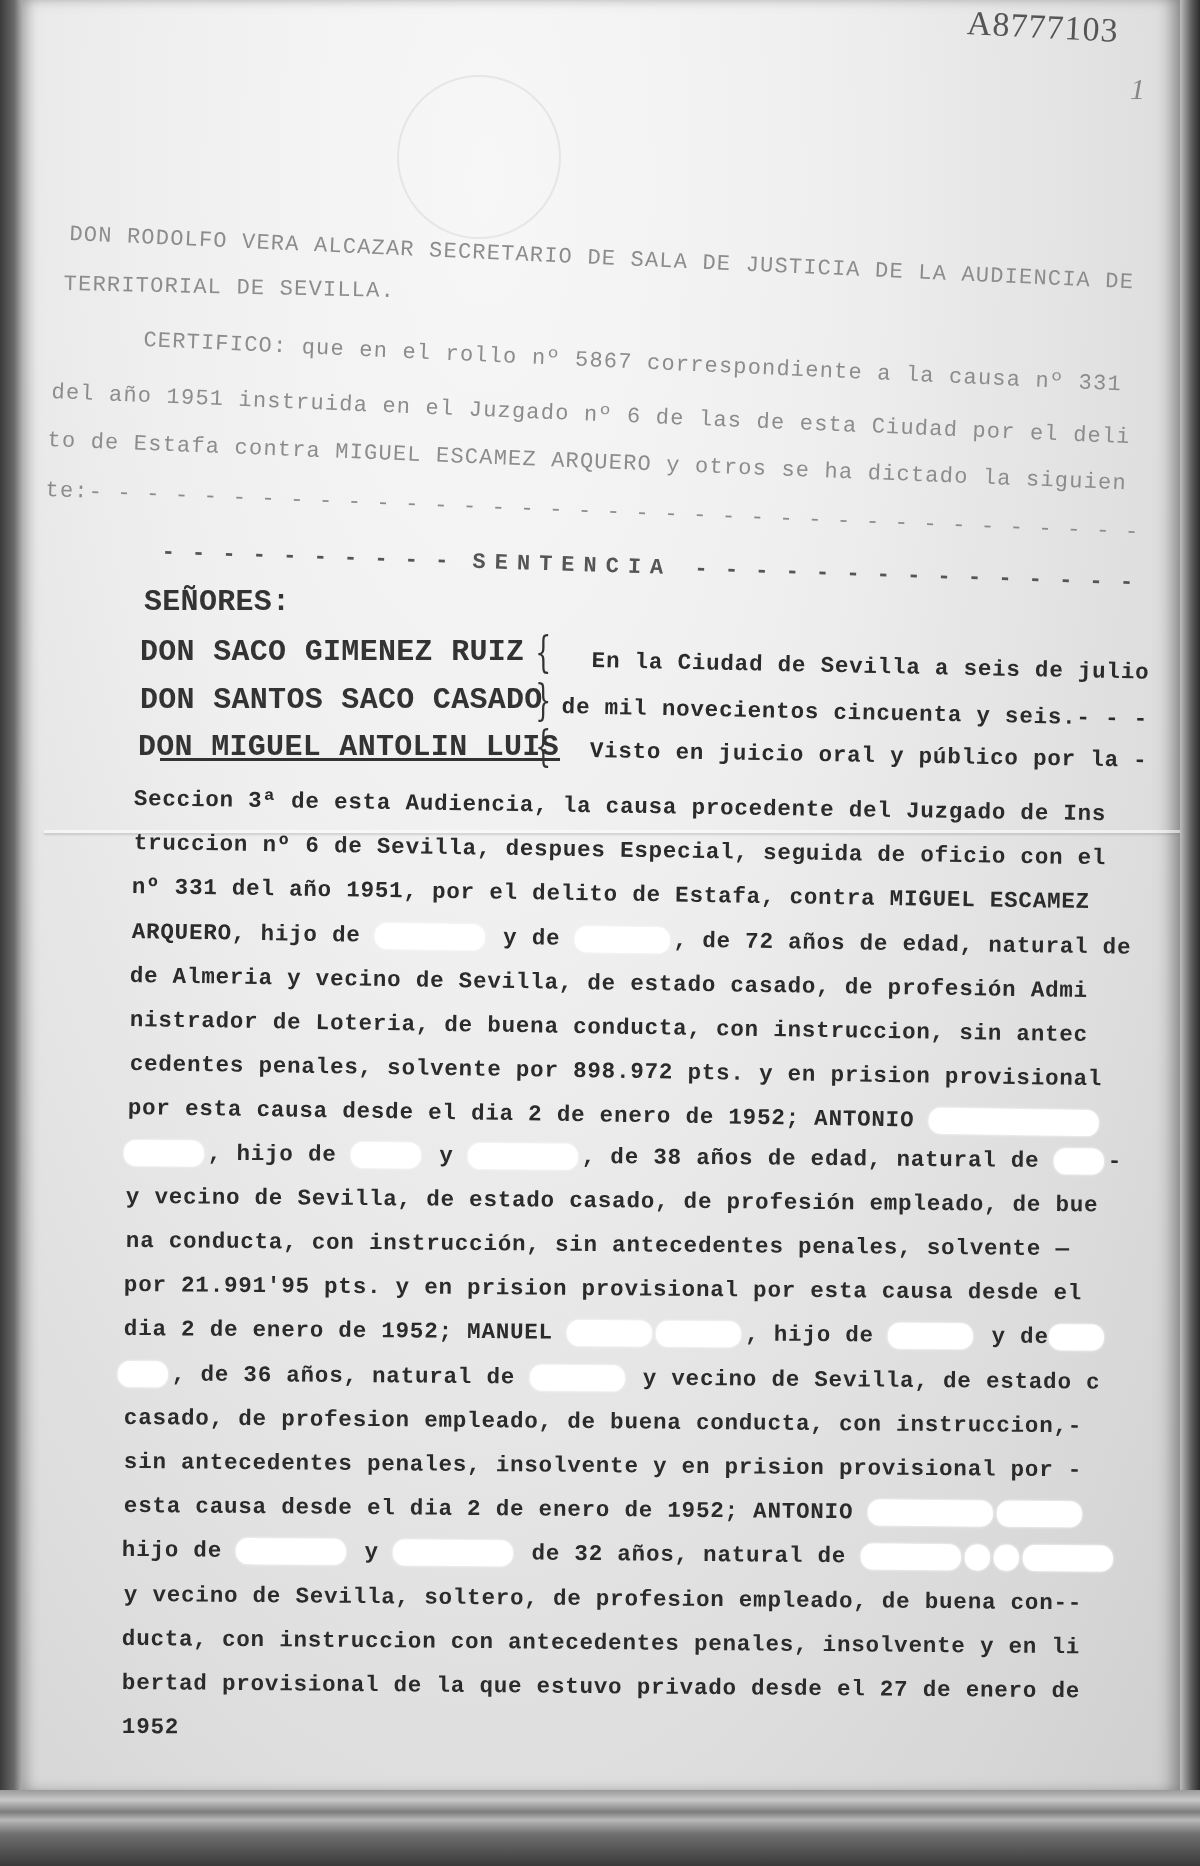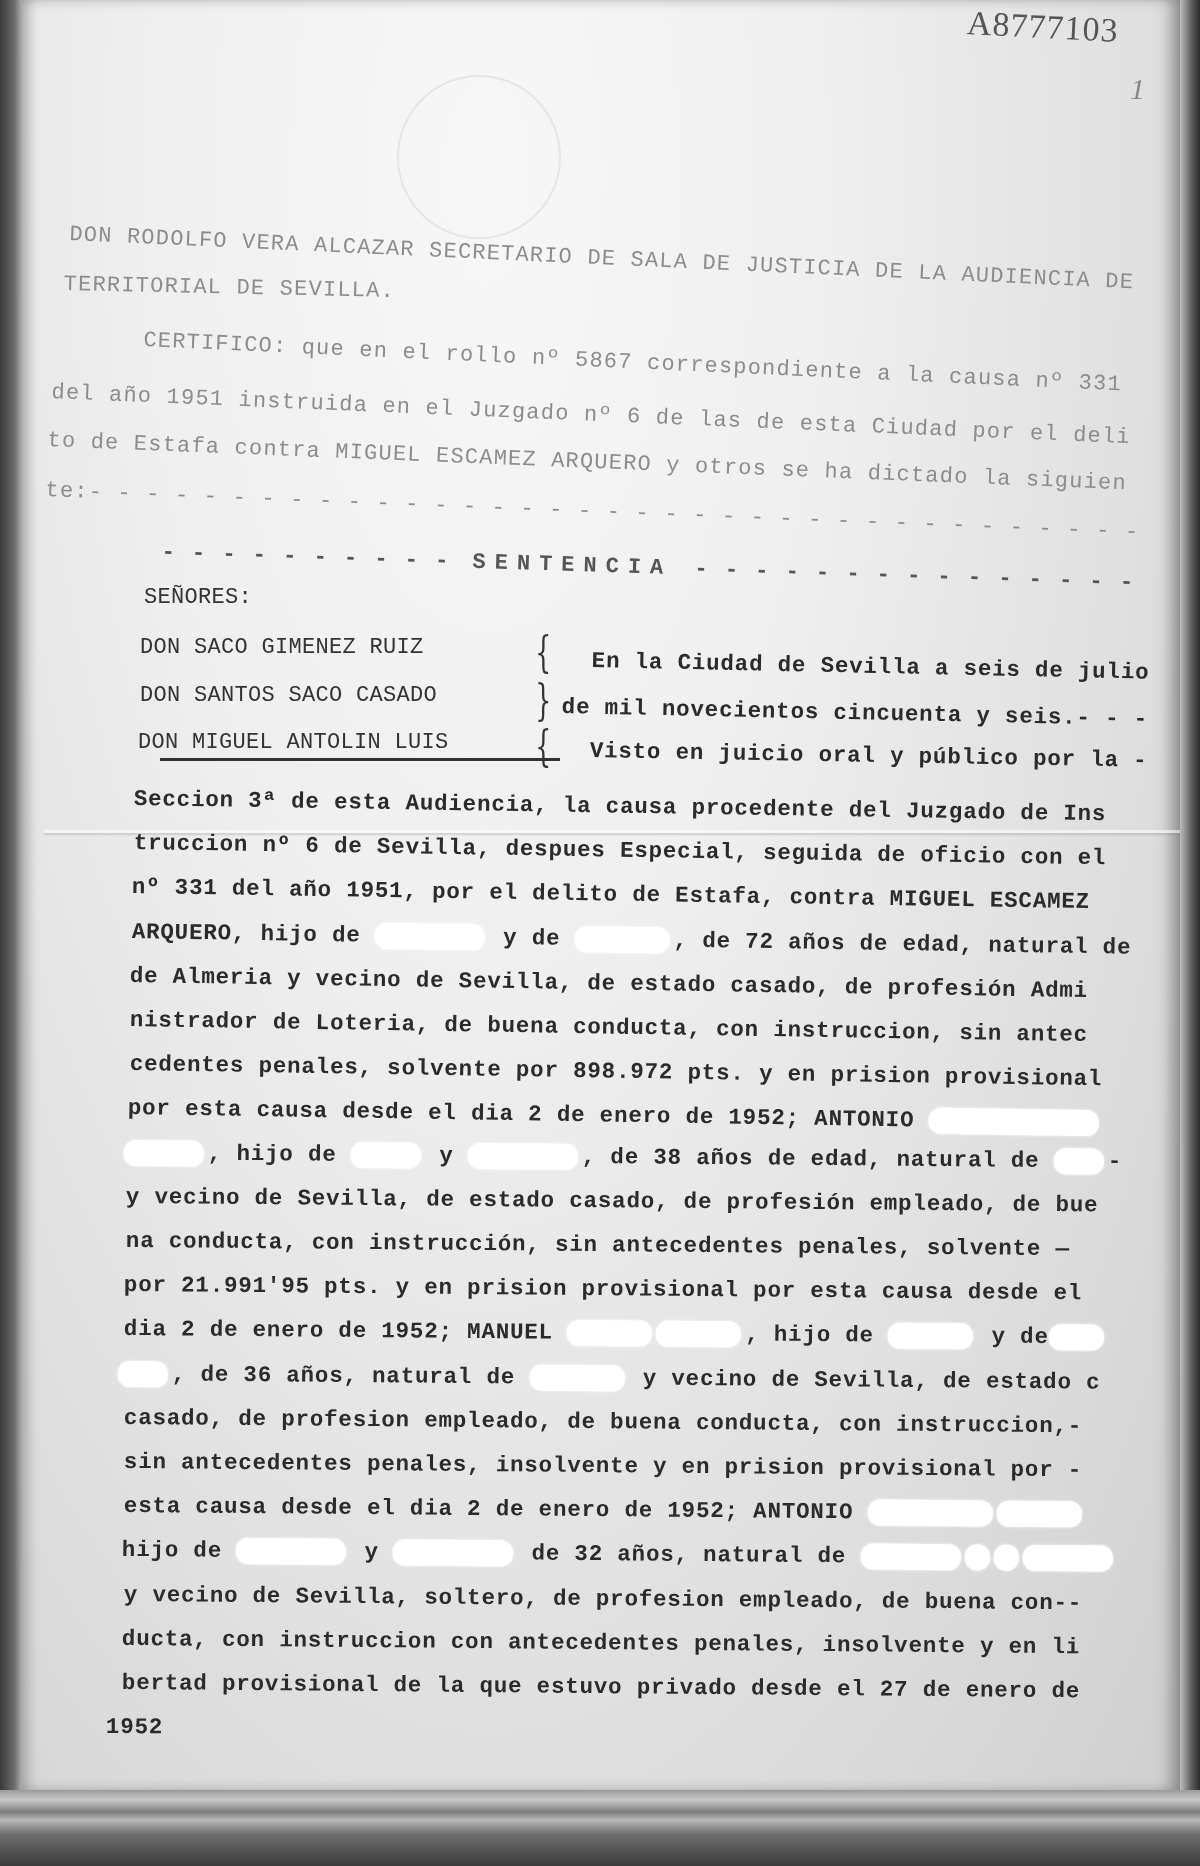--- a/index.html
+++ b/index.html
@@ -90,22 +90,23 @@
       letter-spacing: 1.2px;
     }
     .dark {
       color: #2b2b2b;
       font-size: 22.5px;
       font-weight: bold;
       letter-spacing: 0.8px;
     }
     .judge {
       color: #333;
-      font-size: 22px;
+      font-size: 30px;
       letter-spacing: 0.3px;
+      font-weight: bold;
     }
     .heading-sentencia {
       color: #555;
       font-size: 22px;
       letter-spacing: 9px;
       font-weight: bold;
     }
     .redact {
       display: inline-block;
       background: #ffffff;
@@ -184,18 +185,18 @@
         <div class="tw dark" style="left: 102px; top: 1272.2px; transform: rotate(0.5deg); transform-origin: left top;"><span>por 21.991'95 pts. y en prision provisional por esta causa desde el</span></div>
         <div class="tw dark" style="left: 102px; top: 1316.4px; transform: rotate(0.5deg); transform-origin: left top;"><span>dia 2 de enero de 1952; MANUEL </span><span class="redact" style="width: 85px; margin-right: 4px;"></span><span class="redact" style="width: 85px; margin-right: 4px;"></span><span>, hijo de </span><span class="redact" style="width: 85px; margin-right: 4px;"></span><span> y de</span><span class="redact" style="width: 55px; margin-right: 4px;"></span></div>
         <div class="tw dark" style="left: 96px; top: 1360.6px; transform: rotate(0.5deg); transform-origin: left top;"><span class="redact" style="width: 50px; margin-right: 4px;"></span><span>, de 36 años, natural de </span><span class="redact" style="width: 95px; margin-right: 4px;"></span><span> y vecino de Sevilla, de estado c</span></div>
         <div class="tw dark" style="left: 102px; top: 1404.8px; transform: rotate(0.5deg); transform-origin: left top;"><span>casado, de profesion empleado, de buena conducta, con instruccion,-</span></div>
         <div class="tw dark" style="left: 102px; top: 1449px; transform: rotate(0.5deg); transform-origin: left top;"><span>sin antecedentes penales, insolvente y en prision provisional por -</span></div>
         <div class="tw dark" style="left: 102px; top: 1493.2px; transform: rotate(0.5deg); transform-origin: left top;"><span>esta causa desde el dia 2 de enero de 1952; ANTONIO </span><span class="redact" style="width: 125px; margin-right: 4px;"></span><span class="redact" style="width: 85px; margin-right: 4px;"></span></div>
         <div class="tw dark" style="left: 100px; top: 1537.4px; transform: rotate(0.5deg); transform-origin: left top;"><span>hijo de </span><span class="redact" style="width: 110px; margin-right: 4px;"></span><span> y </span><span class="redact" style="width: 120px; margin-right: 4px;"></span><span> de 32 años, natural de </span><span class="redact" style="width: 100px; margin-right: 4px;"></span><span class="redact" style="width: 25px; margin-right: 4px;"></span><span class="redact" style="width: 25px; margin-right: 4px;"></span><span class="redact" style="width: 90px; margin-right: 4px;"></span></div>
         <div class="tw dark" style="left: 102px; top: 1581.6px; transform: rotate(0.5deg); transform-origin: left top;"><span>y vecino de Sevilla, soltero, de profesion empleado, de buena con--</span></div>
         <div class="tw dark" style="left: 100px; top: 1625.8px; transform: rotate(0.5deg); transform-origin: left top;"><span>ducta, con instruccion con antecedentes penales, insolvente y en li</span></div>
         <div class="tw dark" style="left: 100px; top: 1670px; transform: rotate(0.5deg); transform-origin: left top;"><span>bertad provisional de la que estuvo privado desde el 27 de enero de</span></div>
-        <div class="tw dark" style="left: 84px; top: 1714.2px; transform: rotate(0.5deg); transform-origin: left top;"><span>1952</span></div>
+        <div class="tw dark" style="left: 100px; top: 1714.2px; transform: rotate(0.5deg); transform-origin: left top;"><span>1952</span></div>
       </div>
   </div>
   <div class="page-edge-right"></div>
   <div class="bottom-stack"></div>
 </div>
 
 </body></html>

